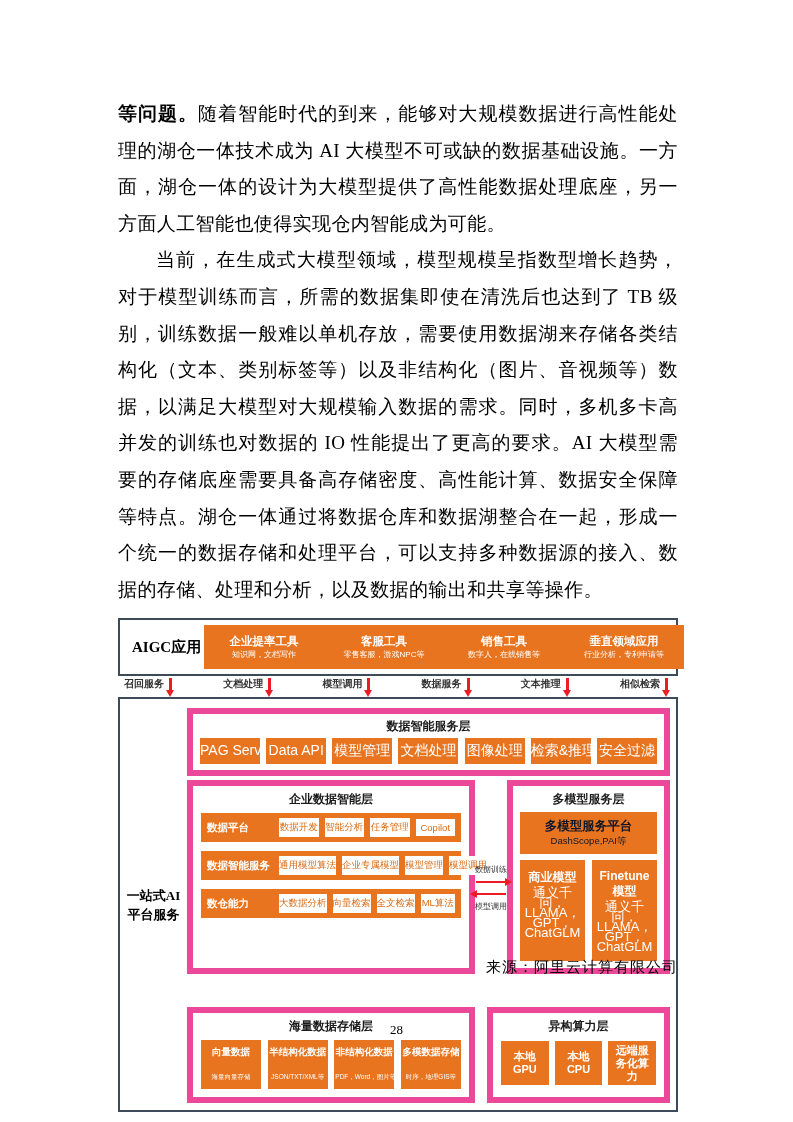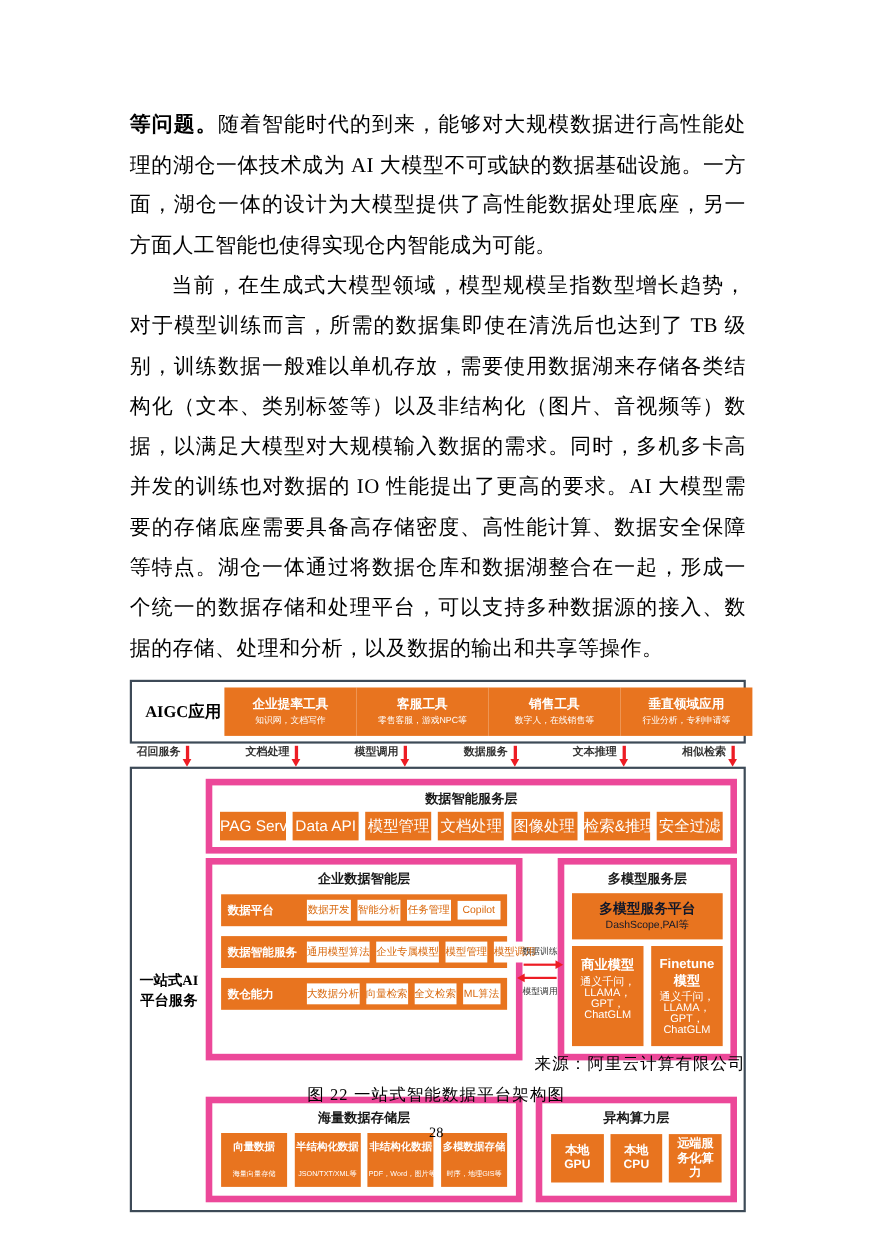--- a/index.html
+++ b/index.html
@@ -52,21 +52,21 @@
   .h-arrow.right::after { content:""; position:absolute; right:-6px; top:-3.5px; border-top:4.5px solid transparent; border-bottom:4.5px solid transparent; border-left:7px solid #ed1c24; }
   .h-arrow.left::before { content:""; position:absolute; left:-6px; top:-3.5px; border-top:4.5px solid transparent; border-bottom:4.5px solid transparent; border-right:7px solid #ed1c24; }
 
   .multimodel-box { flex:1; padding:5px 7px 7px; }
   .mm-platform { background:#e8741f; color:#0f172a; text-align:center; padding:6px 2px; margin-top:4px; }
   .mm-platform .t { font-size:12.5px; font-weight:bold; }
   .mm-platform .s { font-size:9.5px; }
   .mm-models { display:flex; gap:7px; margin-top:6px; }
   .mm-model { flex:1; background:#e8741f; color:#fff; text-align:center; padding:9px 2px; }
   .mm-model .t { font-size:12px; font-weight:bold; margin-bottom:2px; }
-  .mm-model .s { font-size:10px; line-height:10px; }
+  .mm-model .s { font-size:13px; line-height:10px; }
 
   .bottom-row { display:flex; gap:12px;margin-top:33px; }
   .storage-box { width:288px; flex:none; padding:5px 8px 8px; }
   .storage-items { display:flex; justify-content:space-between; margin-top:5px; }
   .storage-item { width:60px; height:49px; background:#e8741f; color:#fff; text-align:center; display:flex; flex-direction:column; justify-content:space-between; padding:6px 1px 7px; }
   .storage-item .t { font-size:9.5px; font-weight:bold; white-space:nowrap; }
   .storage-item .s { font-size:6.5px; white-space:nowrap; }
   .compute-box { flex:1; padding:5px 8px 8px; }
   .compute-items { display:flex; justify-content:space-between; gap:6px; margin-top:6px; }
   .compute-item { flex:1; height:44px; background:#e8741f; color:#fff; font-size:11px; font-weight:bold; display:flex; align-items:center; justify-content:center; text-align:center; line-height:13px; padding:0 2px; }
@@ -241,16 +241,15 @@
             <div class="compute-item">本地GPU</div>
             <div class="compute-item">本地CPU</div>
             <div class="compute-item">远端服务化算力</div>
           </div>
         </div>
       </div>
     </div>
   </div>
 
   <div class="source-line">来源：阿里云计算有限公司</div>
-  <div class="figure-caption">图 22 一站式智能数据平台架构图</div>
   <div class="page-number">28</div>
 
 </div>
 
 </body></html>

